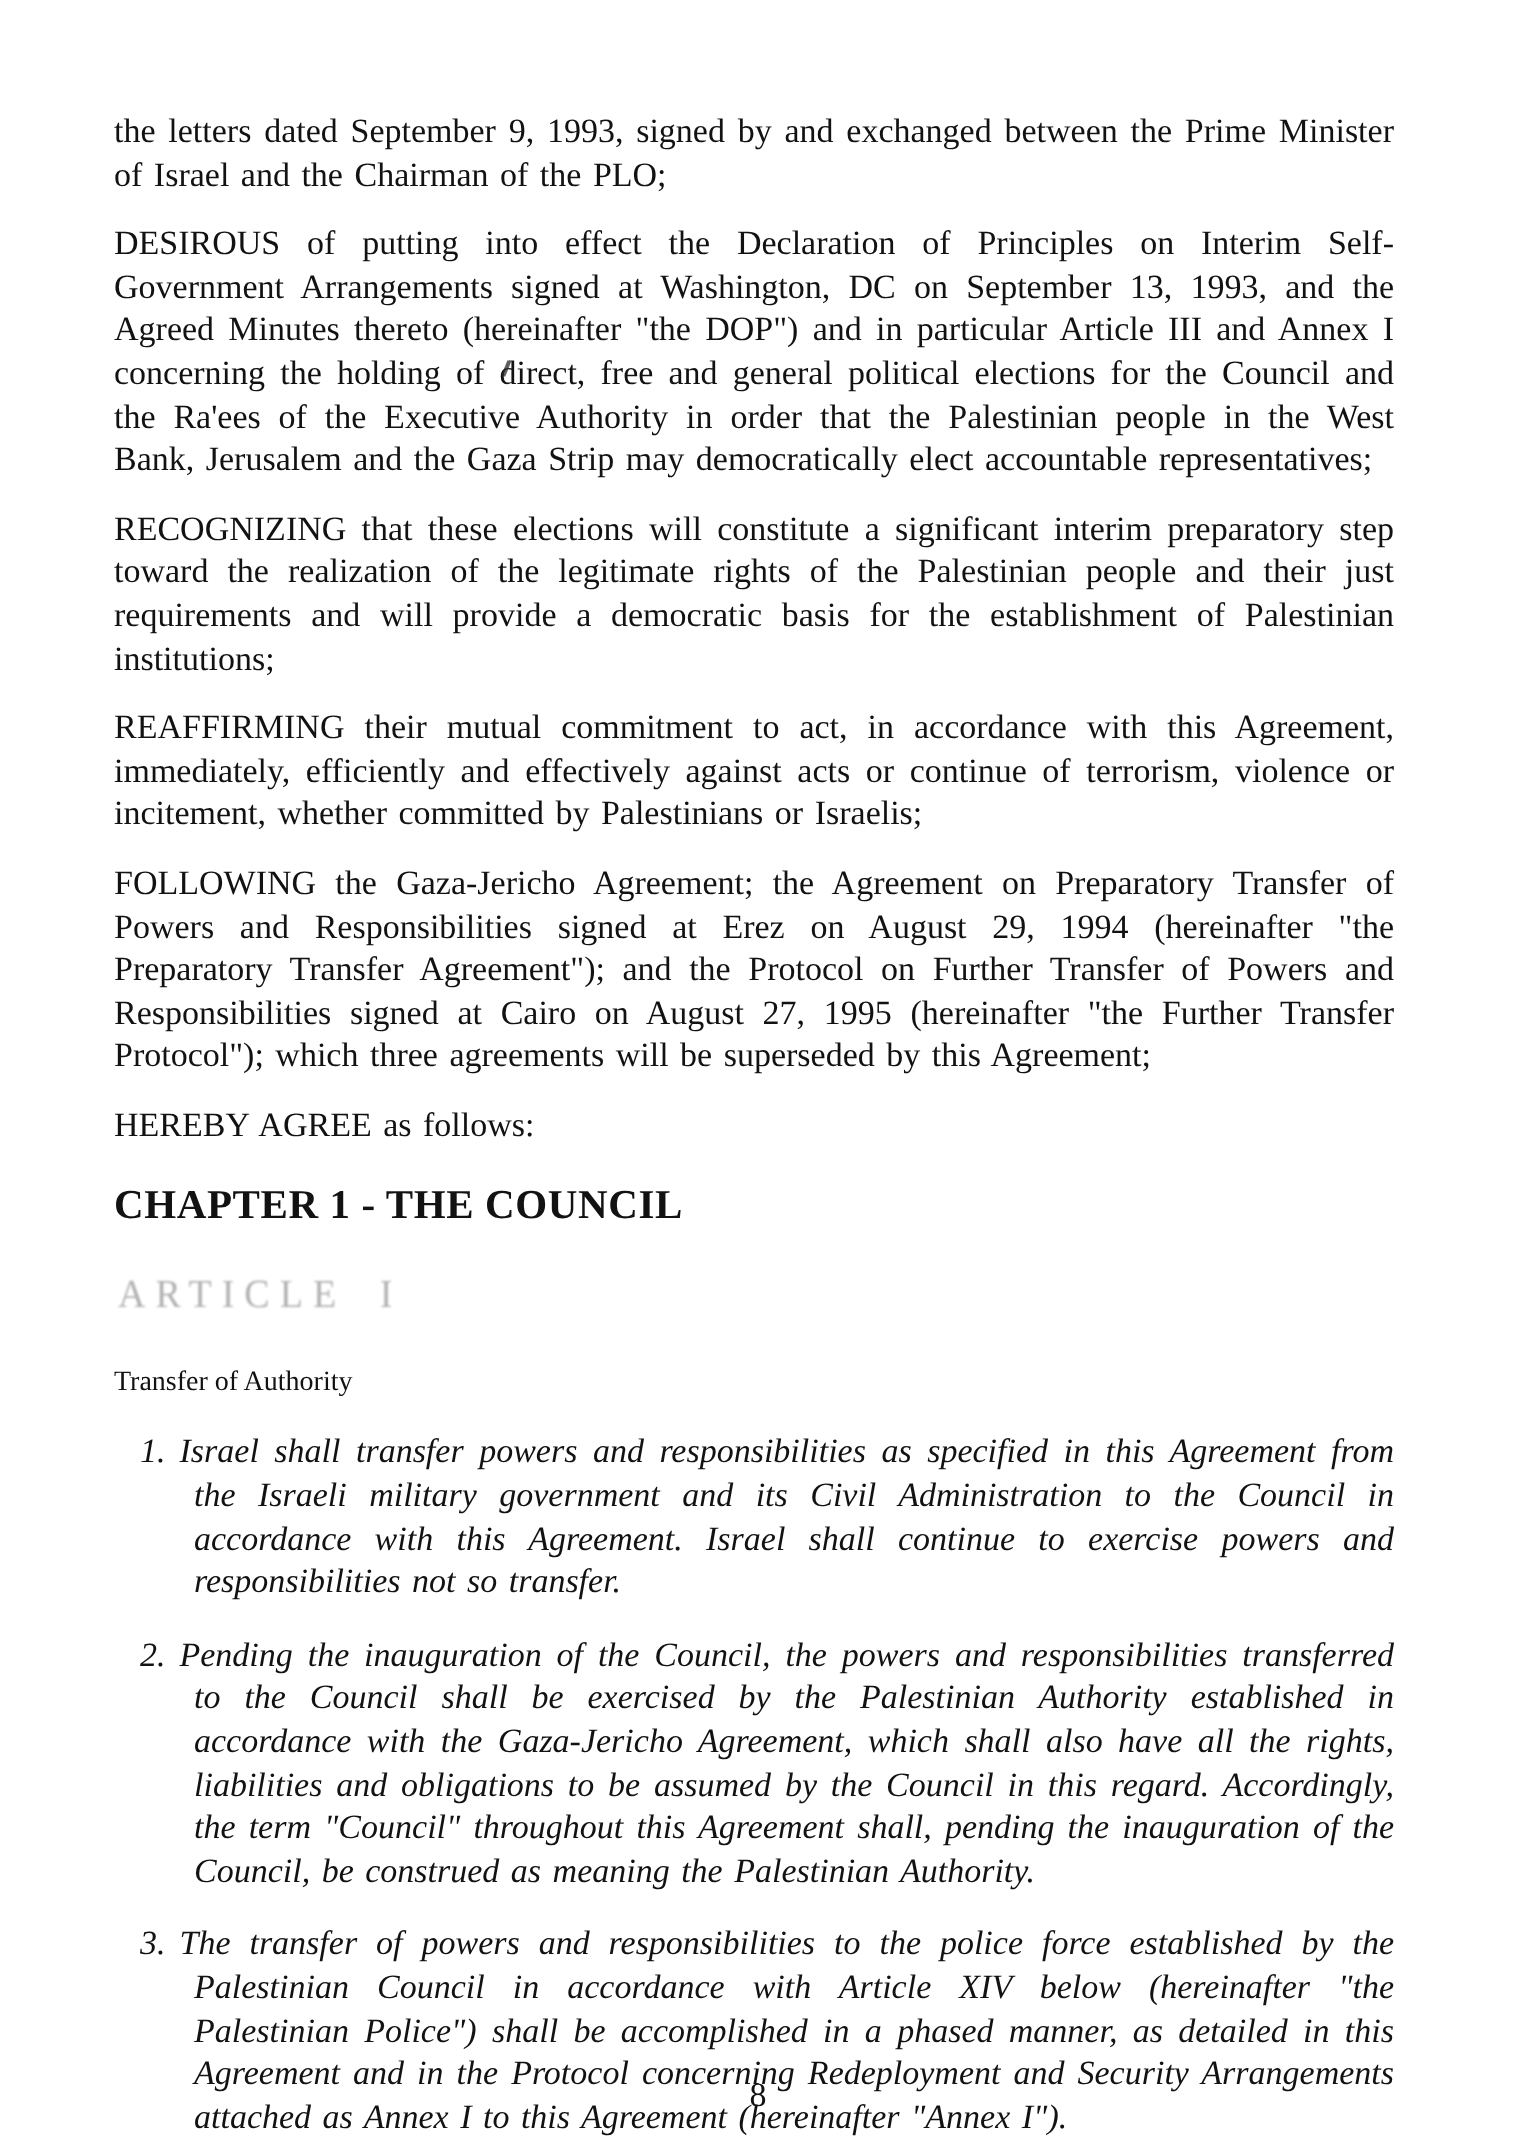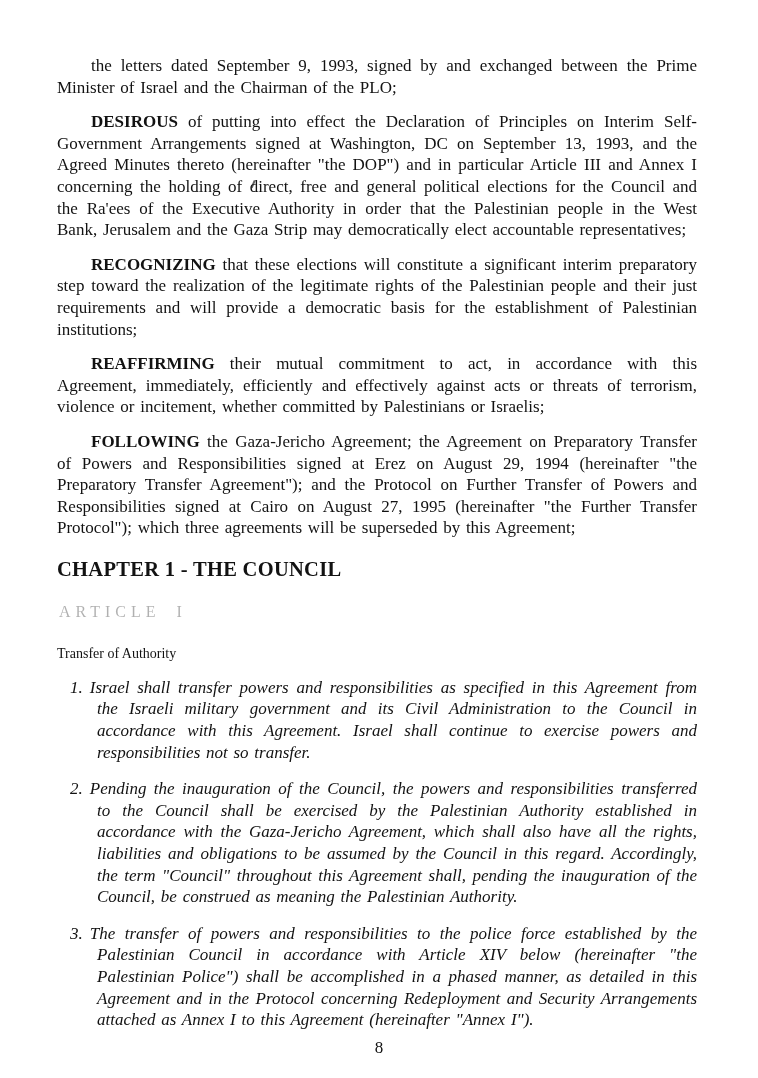--- a/index.html
+++ b/index.html
@@ -19,33 +19,32 @@
     overflow: hidden;
   }
   .para {
     margin: 0 0 13px 0;
     font-size: 17px;
     line-height: 21.6px;
     text-align: justify;
     word-spacing: 1.5px;
   }
   .lead {
-    font-weight: bold;
-    margin-left: 34px;
+    font-weight: normal;
   }
   .chapter {
     margin: 19px 0 0 0;
     font-size: 20.5px;
     font-weight: bold;
     text-align: left;
     letter-spacing: 0.3px;
   }
   .faded-heading {
     margin: 22px 0 0 2px;
-    font-size: 16px;
+    font-size: 19px;
     letter-spacing: 5px;
     word-spacing: 7px;
     opacity: 0.33;
     filter: blur(0.6px);
     transform: scaleY(1.05);
   }
   .article-title {
     margin: 25px 0 0 0;
     font-size: 14px;
   }
@@ -88,24 +87,25 @@
 <body>
 
 <div class="page">
 
   <p class="para"><span class="lead"></span><span>the letters  dated September 9, 1993, signed by and exchanged between the Prime Minister of Israel and the Chairman of the PLO;</span></p>
 
   <p class="para"><span class="lead">DESIROUS</span><span> of putting  into effect the Declaration of Principles on Interim Self-Government Arrangements signed at Washington, DC on September 13, 1993, and the Agreed Minutes thereto (hereinafter "the DOP") and in particular Article III and Annex I concerning the holding of direct, free and general political elections for the Council and the Ra'ees of the Executive Authority in order that the Palestinian people in the West Bank, Jerusalem and the Gaza Strip may democratically elect accountable representatives;</span></p>
 
   <p class="para"><span class="lead">RECOGNIZING</span><span> that these elections will constitute a significant interim preparatory step toward the realization of the legitimate rights of the Palestinian people and their just requirements and will provide a democratic basis for the establishment of Palestinian institutions;</span></p>
 
-  <p class="para"><span class="lead">REAFFIRMING</span><span> their mutual commitment to act, in accordance with this Agreement, immediately, efficiently and effectively against acts or threats of terrorism, violence or incitement, whether committed by Palestinians or Israelis;</span></p>
+  <p class="para"><span class="lead">REAFFIRMING</span><span> their mutual commitment to act, in accordance with this Agreement, immediately, efficiently and effectively against acts or continue of terrorism, violence or incitement, whether committed by Palestinians or Israelis;</span></p>
 
   <p class="para"><span class="lead">FOLLOWING</span><span> the Gaza-Jericho Agreement; the Agreement on Preparatory Transfer of Powers and Responsibilities signed at Erez on August 29, 1994 (hereinafter "the Preparatory Transfer Agreement"); and the Protocol on Further Transfer of Powers and Responsibilities signed at Cairo on August 27, 1995 (hereinafter "the Further Transfer Protocol"); which three agreements will be superseded by this Agreement;</span></p>
 
+  <p class="para"><span class="lead">HEREBY AGREE</span><span> as follows:</span></p>
 
   <h1 class="chapter">CHAPTER 1 - THE COUNCIL</h1>
 
   <div class="faded-heading">ARTICLE I</div>
 
   <div class="article-title">Transfer of Authority</div>
 
   <div class="list">
     <div class="item"><span class="item-number">1.</span><span>Israel shall transfer powers and responsibilities as specified in this Agreement from the Israeli military government and its Civil Administration to the Council in accordance with this Agreement. Israel shall continue to exercise powers and responsibilities not so transfer.</span></div>
 

